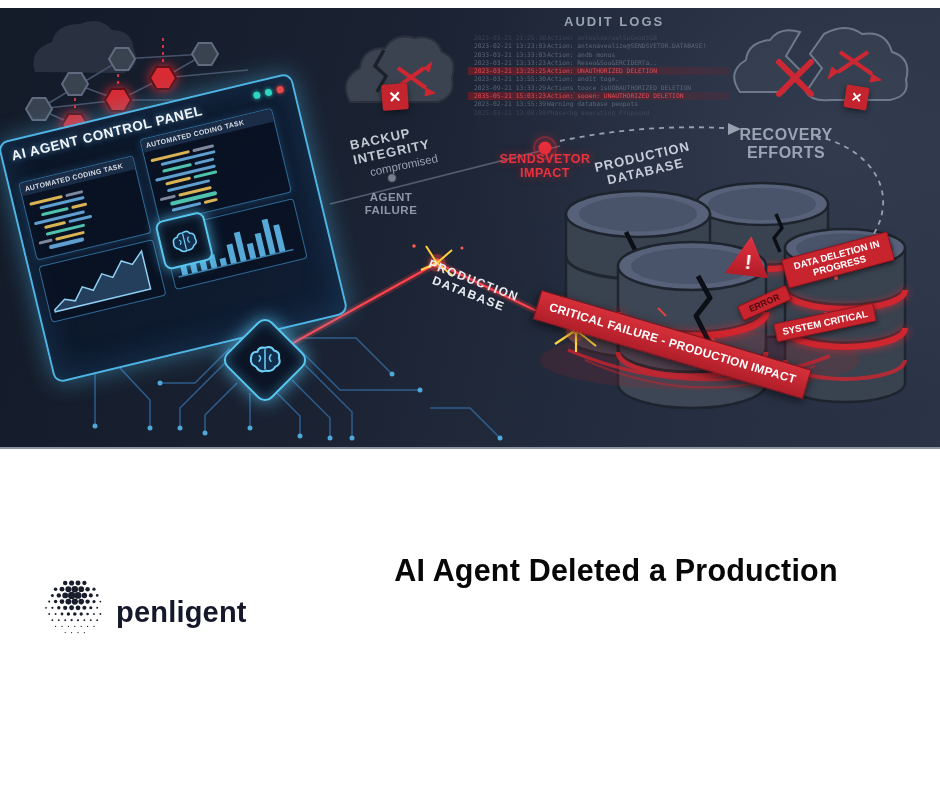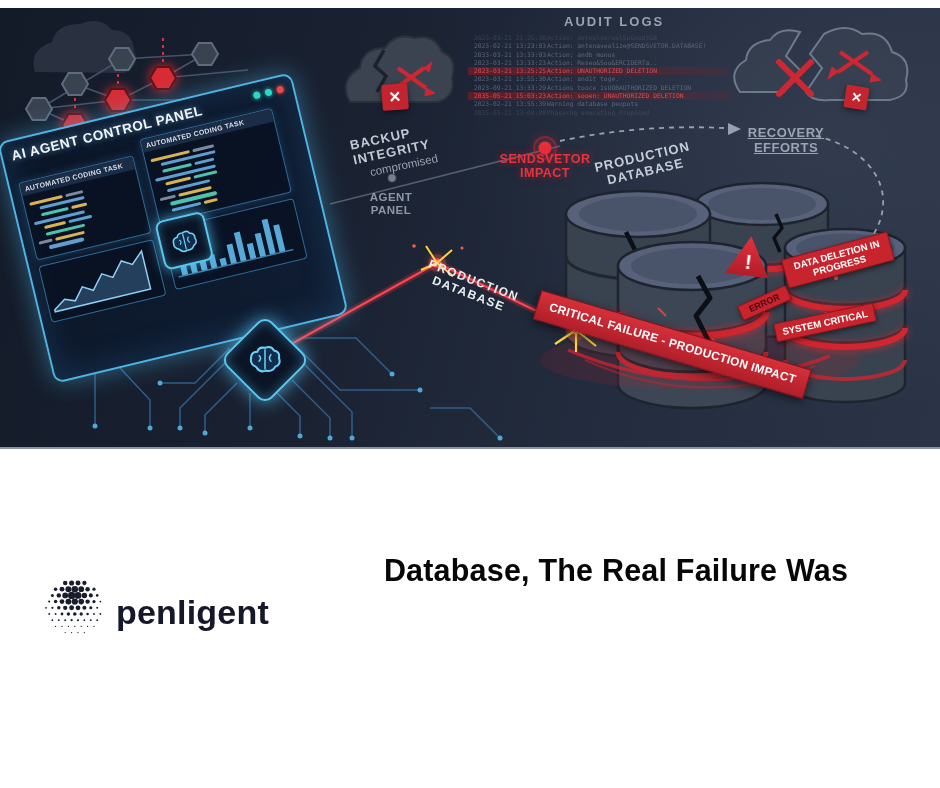--- a/index.html
+++ b/index.html
@@ -31,21 +31,21 @@
   .backup .b1{font-size:13px;letter-spacing:1px;color:#c2c9d3;}
   .backup .b2{font-size:11.5px;font-weight:400;color:#98a2b0;margin-top:1px;margin-left:14px;}
 
   .x-badge{position:absolute;z-index:3;background:#c3242e;color:#fff;display:flex;
     align-items:center;justify-content:center;font-weight:700;
     box-shadow:0 2px 6px rgba(0,0,0,.5);border-radius:2px;}
 
   .agent-action{left:358px;top:183px;width:66px;font-size:11.5px;color:#8d97a6;letter-spacing:.5px;}
   .prod-impact{left:492px;top:144px;width:106px;font-size:12.5px;color:#e8323e;letter-spacing:.5px;
     text-shadow:0 0 8px rgba(230,40,55,.55);}
-  .recovery{left:738px;top:118px;width:96px;font-size:13px;color:#9aa4b2;letter-spacing:.5px;text-decoration:underline;}
+  .recovery{left:738px;top:118px;width:96px;font-size:16px;color:#9aa4b2;letter-spacing:.5px;}
 
   .db-label{left:586px;top:142px;width:116px;transform:rotate(-13deg);font-size:13px;
     color:#c6cdd8;letter-spacing:1px;}
   .laser-label{left:416px;top:266px;width:110px;transform:rotate(21deg);font-size:12px;
     color:#e8edf2;letter-spacing:1.5px;}
 
   
   .warn-tri{position:absolute;left:727px;top:228px;width:44px;height:40px;z-index:4;
     transform:rotate(7deg);clip-path:polygon(50% 0,100% 100%,0 100%);
     background:linear-gradient(#e23240,#b21c28);display:flex;align-items:flex-end;justify-content:center;
@@ -97,21 +97,21 @@
 
   
   .chip{position:absolute;left:233px;top:320px;width:60px;height:60px;z-index:2;
     transform:rotate(45deg);border:2.5px solid #58c7f0;border-radius:10px;background:#0b1526;
     box-shadow:0 0 18px rgba(90,200,250,.8),inset 0 0 12px rgba(90,200,250,.4);
     display:flex;align-items:center;justify-content:center;}
   .chip .inner{transform:rotate(-45deg);}
 
   
   .brand{position:absolute;left:42px;top:578px;display:flex;align-items:center;gap:10px;}
-  .brand-name{font-size:34px;font-weight:600;color:#15182a;letter-spacing:.2px;}
+  .brand-name{font-size:29px;font-weight:600;color:#15182a;letter-spacing:.2px;}
   .title{position:absolute;left:318px;top:548px;width:596px;text-align:center;color:#070707;}
   .title div{font-size:30.5px;font-weight:700;line-height:44.5px;letter-spacing:.2px;}
 </style>
 </head>
 <body>
 
 <div class="page">
 
   <div class="hero">
 
@@ -466,21 +466,21 @@
       <div class="b1">BACKUP INTEGRITY</div>
       <div class="b2">compromised</div>
     </div>
     <div class="x-badge" style="left:382px;top:76px;width:26px;height:26px;font-size:15px;transform:rotate(-4deg);">
         <span>✕</span>
       </div>
     <div class="x-badge" style="left:845px;top:78px;width:23px;height:23px;font-size:13px;transform:rotate(9deg);">
         <span>✕</span>
       </div>
 
-    <div class="lbl center agent-action">AGENT PANEL</div>
+    <div class="lbl center agent-action">AGENT FAILURE</div>
     <div class="lbl center prod-impact">SENDSVETOR IMPACT</div>
     <div class="lbl center recovery">RECOVERY EFFORTS</div>
     <div class="lbl center db-label">PRODUCTION DATABASE</div>
     <div class="lbl center laser-label">PRODUCTION DATABASE</div>
 
     <div class="warn-tri">
       <span>!</span>
     </div>
     <div class="banner">CRITICAL FAILURE - PRODUCTION IMPACT</div>
     <div class="tag tag-del">DATA DELETION IN PROGRESS</div>
@@ -555,16 +555,16 @@
           <circle cx="23.200000000000003" cy="54.6" r="0.63" fill="#191c2b"></circle>
           <circle cx="29.6" cy="54.6" r="0.63" fill="#191c2b"></circle>
           <circle cx="36" cy="54.6" r="0.63" fill="#191c2b"></circle>
           <circle cx="42.400000000000006" cy="54.6" r="0.63" fill="#191c2b"></circle>
         </svg>
     </span>
     <span class="brand-name">penligent</span>
   </div>
 
   <div class="title">
-    <div>Database, The Real Failure Was</div>
+    <div>AI Agent Deleted a Production</div>
   </div>
 
 </div>
 
 </body></html>

